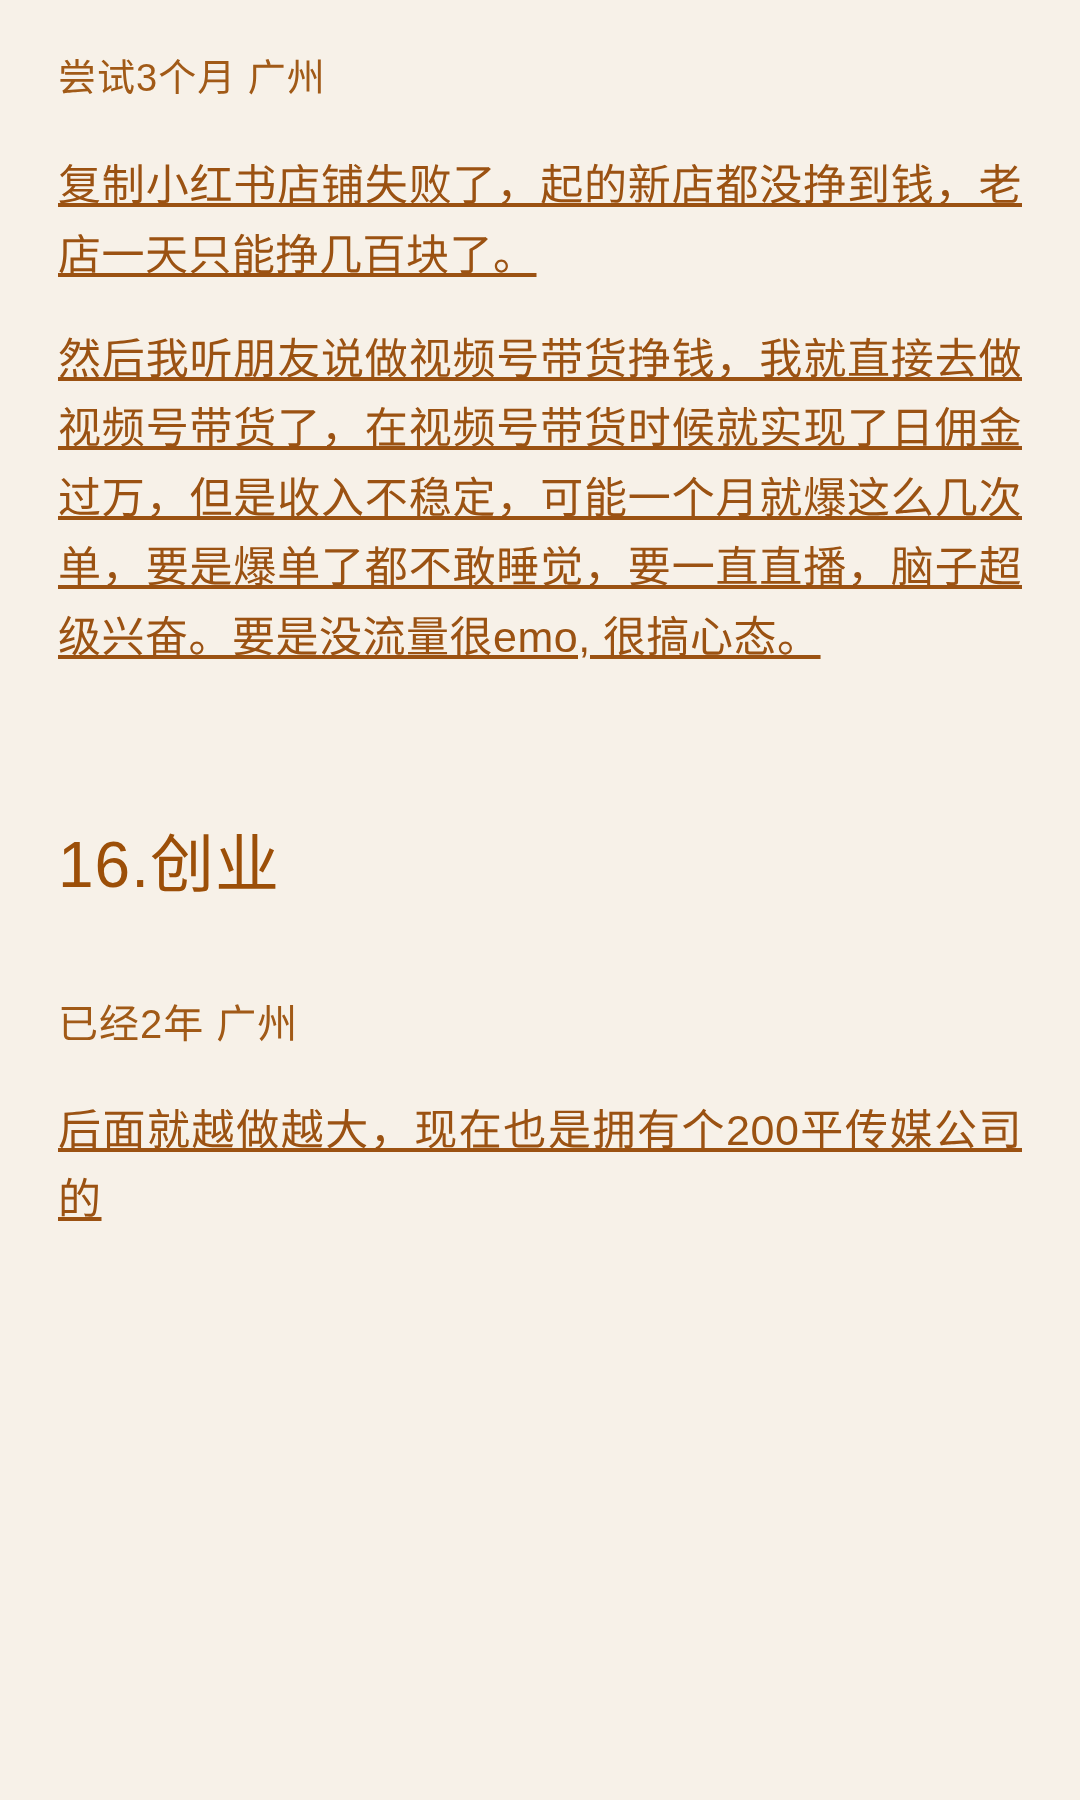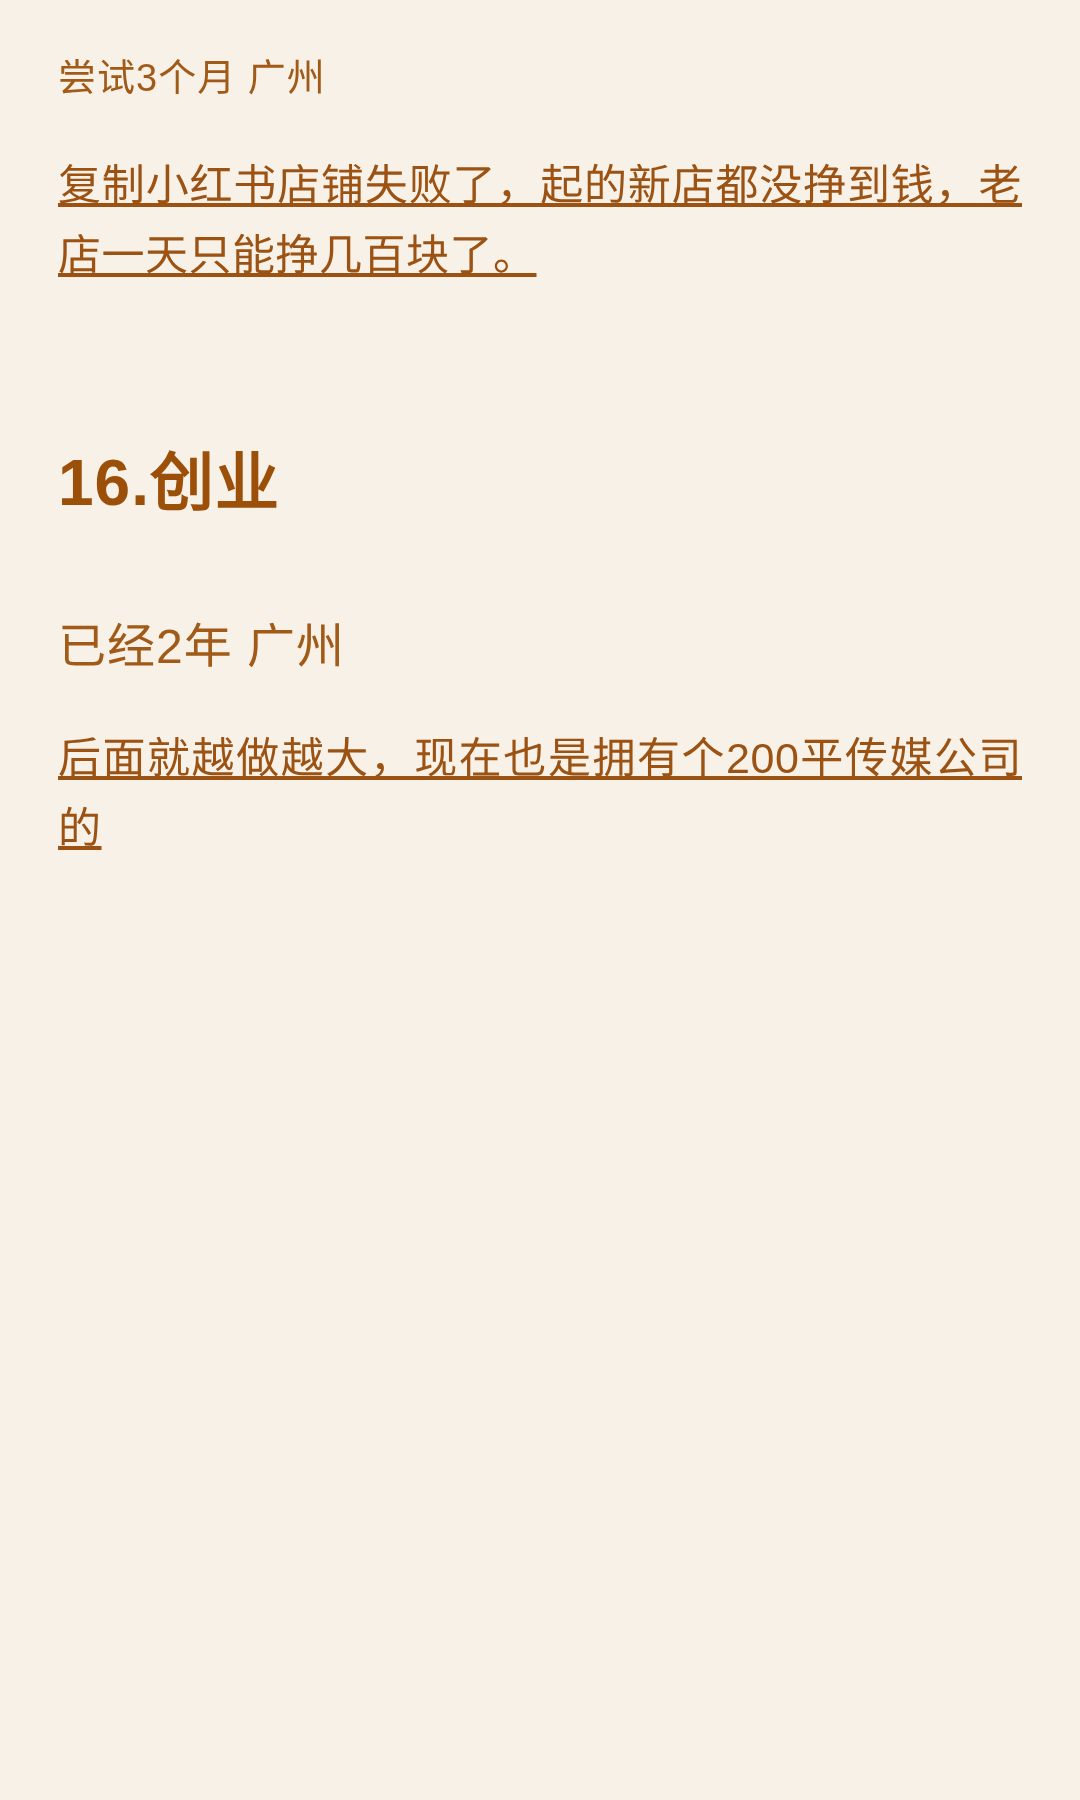--- a/index.html
+++ b/index.html
@@ -37,43 +37,44 @@
     text-decoration: underline;
   }
   .para.tight {
     margin-bottom: 30px;
   }
   .section-gap {
     height: 120px;
   }
   .section-title {
     font-size: 64px;
-    font-weight: bold;
+    font-weight: normal;
     color: #9c4f08;
     letter-spacing: 1px;
     margin: 0 0 92px 0;
     line-height: 1.2;
   }
   .meta2 {
-    font-size: 48px;
+    font-size: 40px;
     line-height: 1.4;
     color: #a15a17;
     letter-spacing: 1px;
     margin: 0 0 44px 0;
   }
 </style>
 </head>
 <body>
 
 <div class="page">
 
   <div class="meta">尝试3个月 广州</div>
 
   <p class="para">复制小红书店铺失败了，起的新店都没挣到钱，老店一天只能挣几百块了。</p>
 
+  <p class="para">然后我听朋友说做视频号带货挣钱，我就直接去做视频号带货了，在视频号带货时候就实现了日佣金过万，但是收入不稳定，可能一个月就爆这么几次单，要是爆单了都不敢睡觉，要一直直播，脑子超级兴奋。要是没流量很emo, 很搞心态。</p>
 
 
   <div class="section-gap"></div>
 
   <h2 class="section-title">16.创业</h2>
 
   <div class="meta2">已经2年 广州</div>
 
 
   <p class="para tight">后面就越做越大，现在也是拥有个200平传媒公司的</p>

